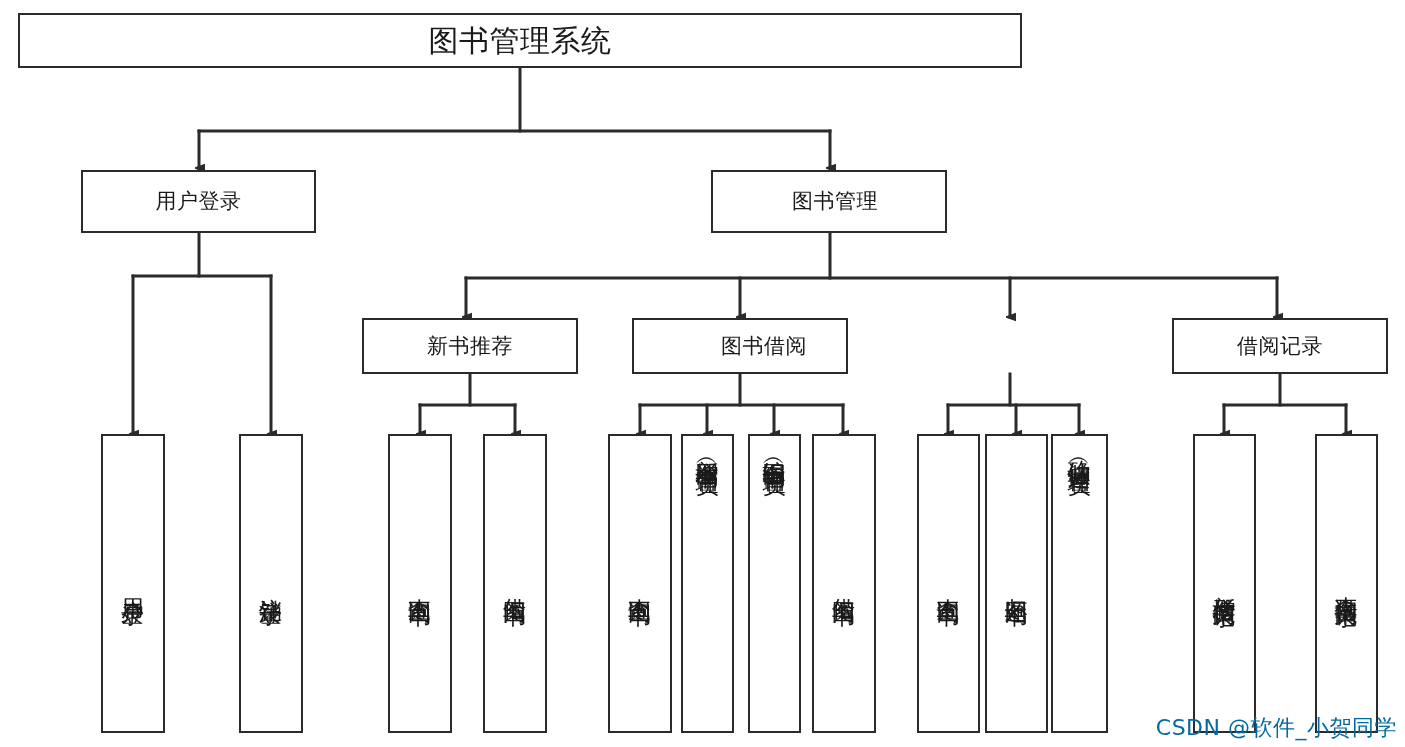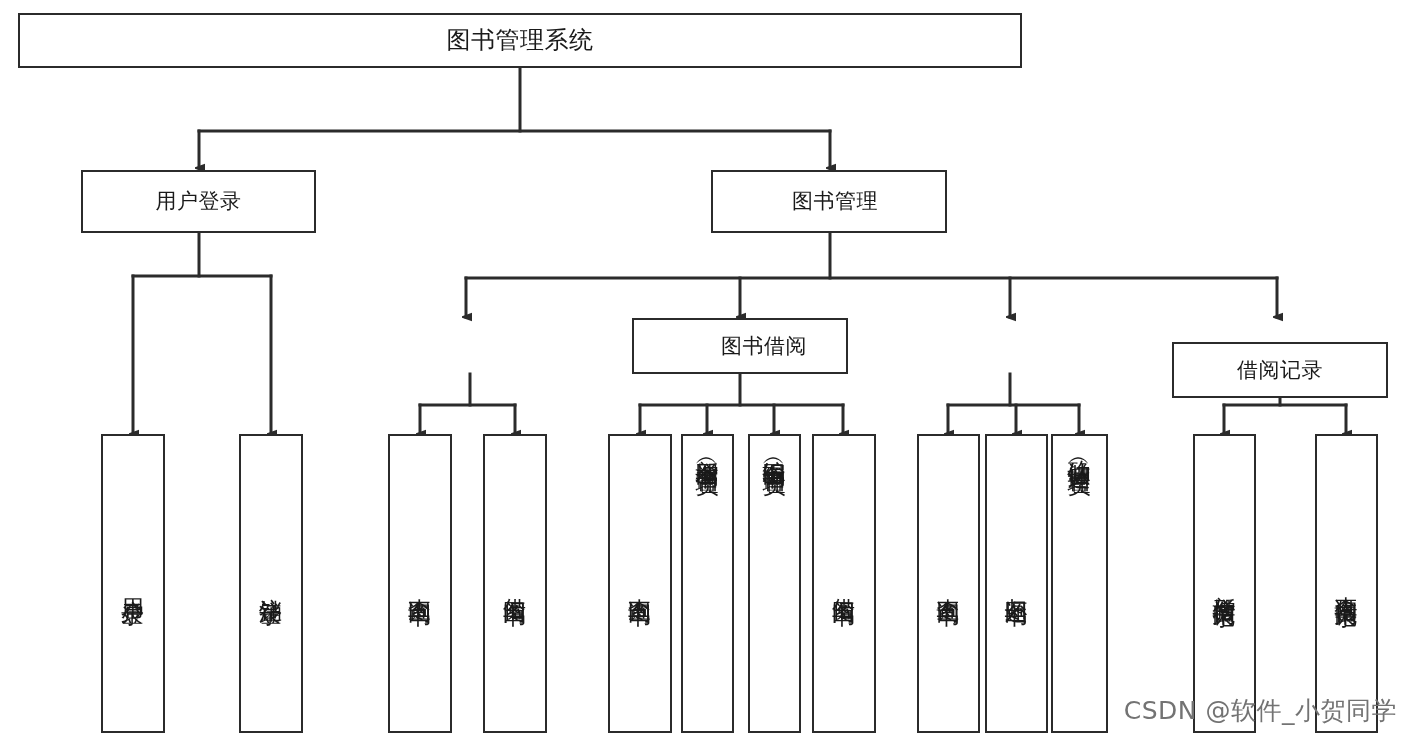--- a/index.html
+++ b/index.html
@@ -39,21 +39,21 @@
     text-align: center;
     line-height: 1.06;
     letter-spacing: 0.5px;
     white-space: pre-wrap;
   }
   
   .node.h .label {
     font-size: 21px;
   }
   .node.root .label {
-    font-size: 24px;
+    font-size: 30px;
   }
   
   .node.v {
     align-items: flex-start;
     justify-content: center;
     padding-top: 6px;
   }
   .node.v .label {
     writing-mode: vertical-rl;
     text-orientation: upright;
@@ -63,23 +63,23 @@
     letter-spacing: 2px;
     white-space: nowrap;
   }
   .node.v.mid {
     align-items: center;
     padding-top: 0;
   }
   .watermark {
     position: absolute;
     right: 8px;
-    bottom: 20px;
-    font-size: 25px;
-    color: #737373;
+    bottom: 4px;
+    font-size: 22px;
+    color: #0369a1;
     letter-spacing: 0.5px;
     white-space: nowrap;
     user-select: none;
   }
 </style>
 </head>
 <body>
 
 <div id="canvas">
 
@@ -141,27 +141,30 @@
   </div>
 
   <div class="node h" style="left:81px; top:170px; width:235px; height:63px;">
     <span class="label">用户登录</span>
   </div>
 
   <div class="node h" style="left:711px; top:170px; width:236px; height:63px;padding-left:12px;">
     <span class="label">图书管理</span>
   </div>
 
+  <div class="node h" style="left:362px; top:318px; width:216px; height:56px;">
+    <span class="label">新书推荐</span>
+  </div>
 
   <div class="node h" style="left:632px; top:318px; width:216px; height:56px;padding-left:48px;">
     <span class="label">图书借阅</span>
   </div>
 
 
-  <div class="node h" style="left:1172px; top:318px; width:216px; height:56px;margin-top:24px;">
+  <div class="node h" style="left:1172px; top:318px; width:216px; height:56px;">
     <span class="label">借阅记录</span>
   </div>
 
   <div class="node v mid" style="left:101px; top:434px; width:64px; height:299px;">
     <span class="label">用户登录</span>
   </div>
 
   <div class="node v mid" style="left:239px; top:434px; width:64px; height:299px;">
     <span class="label">注销登录</span>
   </div>

